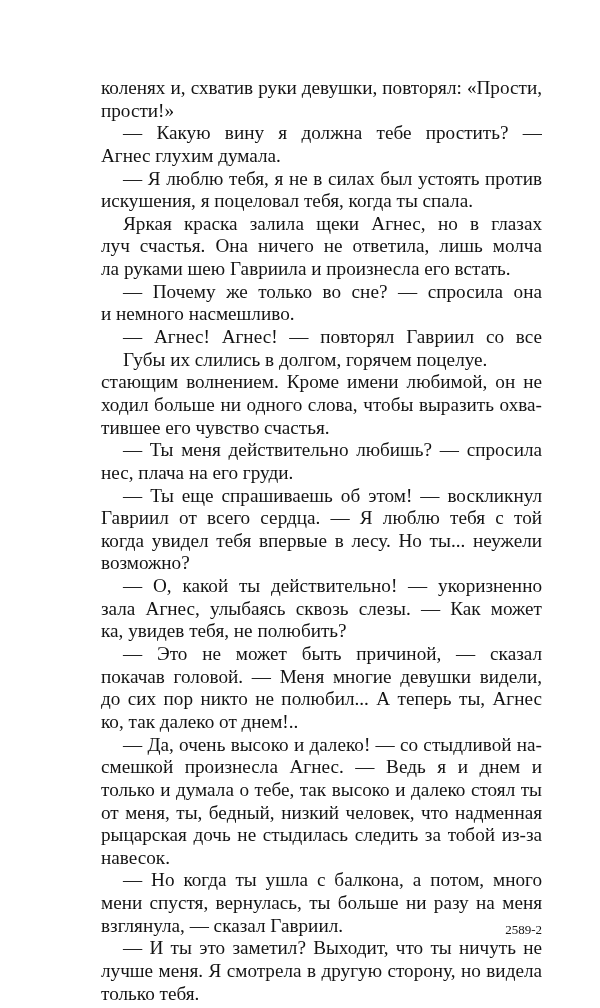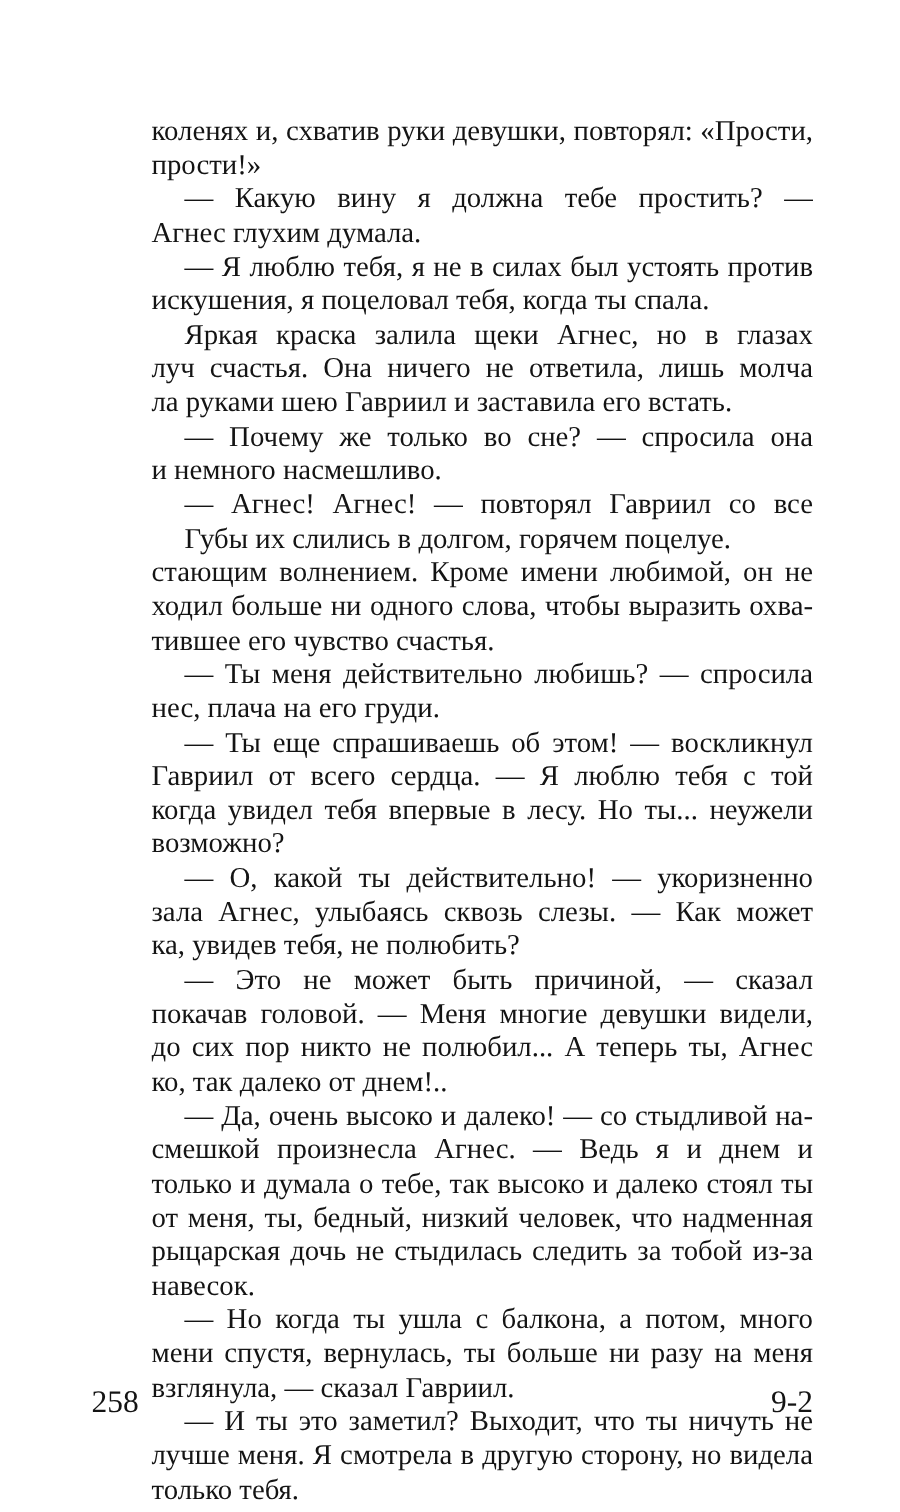--- a/index.html
+++ b/index.html
@@ -8,37 +8,37 @@
     position:absolute; left:61px; top:77px; width:481px;
     font-family:"Liberation Serif", "DejaVu Serif", serif;
     font-size:19.2px; line-height:22.65px; color:#141414;
   }
   .line { display:block; white-space:nowrap; height:22.65px;margin-left:40px; }
   .line.just { text-align:justify; text-align-last:justify; white-space:normal; overflow:hidden; }
   .line.indent { padding-left:22px; }
   .footer {
     position:absolute; left:61px; top:922px; width:481px;
     font-family:"Liberation Serif", "DejaVu Serif", serif;
-    font-size:21px; color:#141414;
-    display:flex; justify-content:space-between;
+    font-size:13px; color:#141414;
+    display:flex; justify-content:flex-end;
   }
 </style>
 </head>
 <body>
 
 <div class="page" id="page-body">
     <span class="line just">коленях и, схватив руки девушки, повторял: «Прости,</span>
     <span class="line">прости!»</span>
     <span class="line just indent">— Какую вину я должна тебе простить? — спросила</span>
     <span class="line">Агнес глухим думала.</span>
     <span class="line just indent">— Я люблю тебя, я не в силах был устоять против</span>
     <span class="line">искушения, я поцеловал тебя, когда ты спала.</span>
     <span class="line just indent">Яркая краска залила щеки Агнес, но в глазах засиял</span>
     <span class="line just">луч счастья. Она ничего не ответила, лишь молча обви-</span>
-    <span class="line">ла руками шею Гавриил и заставила его встать.</span>
+    <span class="line">ла руками шею Гавриила и произнесла его встать.</span>
     <span class="line just indent">— Почему же только во сне? — спросила она мягко</span>
     <span class="line">и немного насмешливо.</span>
     <span class="line just indent">— Агнес! Агнес! — повторял Гавриил со все возра-</span>
     <span class="line indent">Губы их слились в долгом, горячем поцелуе.</span>
     <span class="line just">стающим волнением. Кроме имени любимой, он не на-</span>
     <span class="line just">ходил больше ни одного слова, чтобы выразить охва-</span>
     <span class="line">тившее его чувство счастья.</span>
     <span class="line just indent">— Ты меня действительно любишь? — спросила Аг-</span>
     <span class="line">нес, плача на его груди.</span>
     <span class="line just indent">— Ты еще спрашиваешь об этом! — воскликнул</span>

